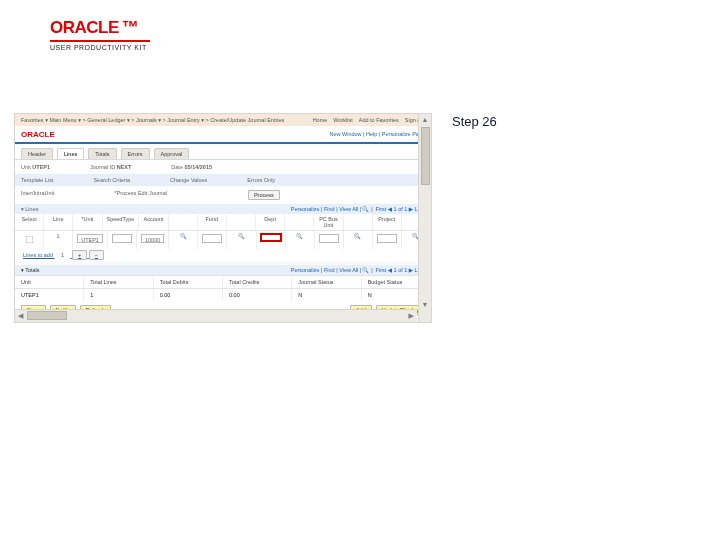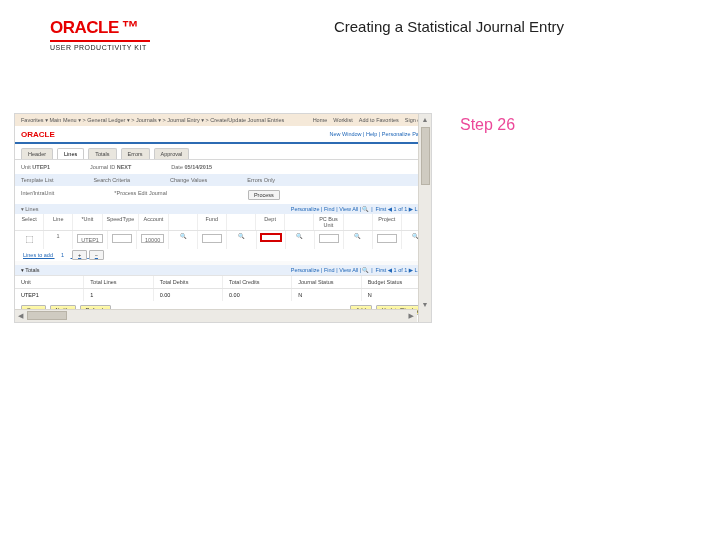--- a/index.html
+++ b/index.html
@@ -9,21 +9,21 @@
   .logo-block { display: flex; flex-direction: column; }
   .logo-oracle { display: flex; align-items: center; gap: 1px; }
   .logo-oracle span { font-family: Arial, sans-serif; font-weight: bold; font-size: 17px; color: #e60000; letter-spacing: -0.5px; }
   .logo-tm { font-size: 7px; color: #555; margin-left: 2px; vertical-align: top; }
   .logo-rule { height: 2px; background: #e60000; width: 100px; margin-top: 2px; }
   .logo-sub { font-size: 7px; letter-spacing: 0.5px; color: #222; margin-top: 2px; }
   .title { flex: 1; text-align: center; font-size: 15px; color: #222; padding-left: 60px; }
   
   .body { display: flex; padding: 0 32px 0 14px; margin-top: 56px; }
   .left { width: 418px; position: relative; }
-  .right { flex: 1; padding-left: 28px; font-size: 16px; color: #ec4899; line-height: 1.45; }
+  .right { flex: 1; padding-left: 20px; font-size: 13px; color: #0f172a; line-height: 1.45; }
   .step-label { margin-bottom: 24px; }
   
   .shot {
     width: 418px; height: 210px; border: 1px solid #d6d6d6; background: #fafafa;
     font-size: 6px; color: #666; position: relative; overflow: hidden;
   }
   .shot .crumb { background: #f5e9d9; height: 12px; display:flex; align-items:center; padding: 0 6px; font-size:5.5px; color:#555; gap:4px; }
   .shot .crumb .r { margin-left:auto; display:flex; gap:6px; align-items:center; }
   .shot .brand { background:#fff; height:18px; display:flex; align-items:center; padding:0 6px; border-bottom:2px solid #2c6bb3; }
   .shot .brand .or { color:#e60000; font-weight:bold; font-size:8px; }
@@ -70,21 +70,20 @@
 
 <div class="header">
   <div class="logo-block">
     <div class="logo-oracle">
       <span>ORACLE</span>
       <span class="logo-tm">™</span>
     </div>
     <div class="logo-rule"></div>
     <div class="logo-sub">USER PRODUCTIVITY KIT</div>
   </div>
-  <div class="title">Creating a Statistical Journal Entry</div>
 </div>
 
 <div class="body">
   <div class="left">
     <div class="shot">
       <div class="crumb">
         <span>Favorites ▾   Main Menu ▾  &gt; General Ledger ▾  &gt; Journals ▾  &gt; Journal Entry ▾  &gt; Create/Update Journal Entries</span>
         <span class="r">
           <span>Home</span>
           <span>Worklist</span>

